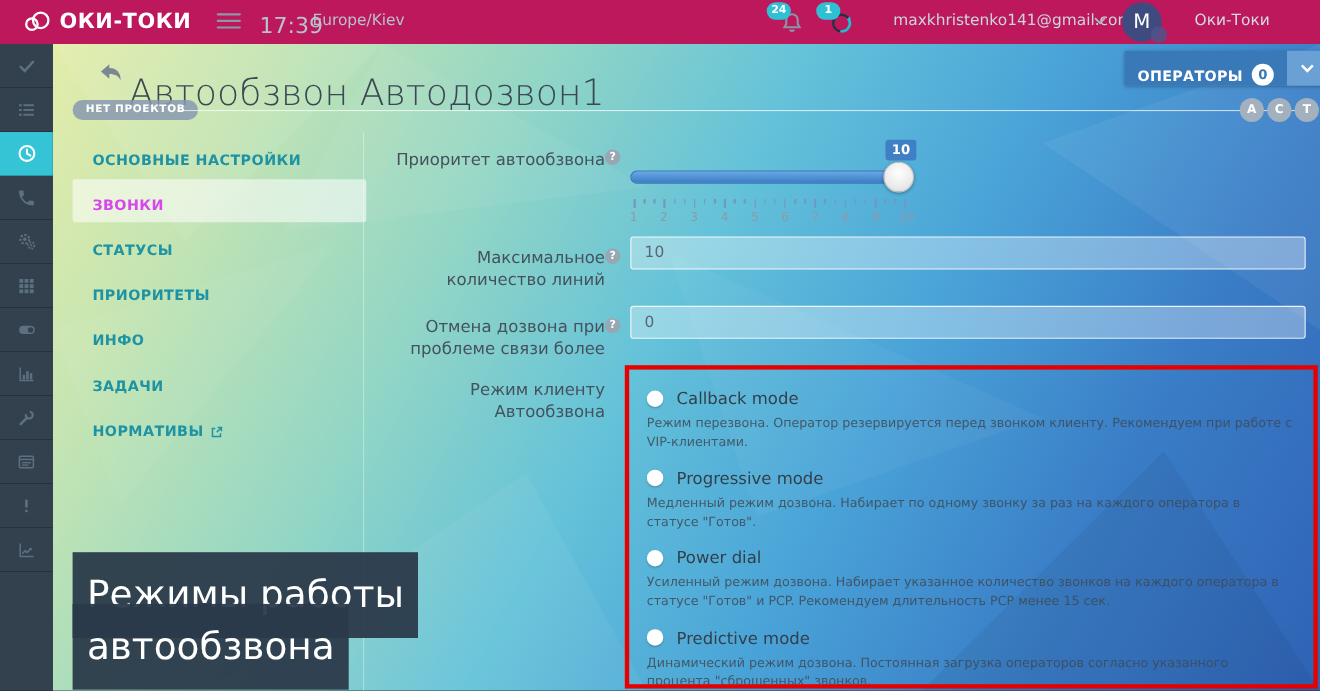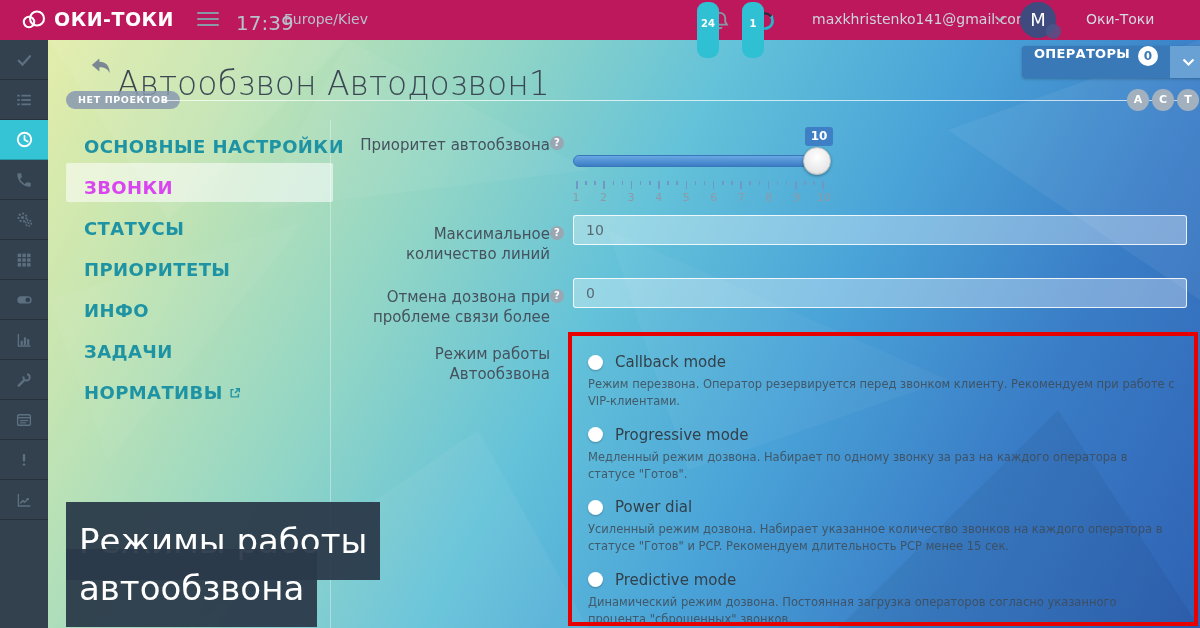--- a/index.html
+++ b/index.html
@@ -7,21 +7,21 @@
     font-family:"DejaVu Sans","Liberation Sans",sans-serif;}
   
   .topbar{position:absolute;left:0;top:0;width:1200px;height:40px;background:#be185d;z-index:30;}
   .logo{position:absolute;left:20px;top:7px;display:flex;align-items:center;gap:7px;}
   .logo-text{color:#fff;font-size:19px;font-weight:bold;letter-spacing:.5px;}
   .hamburger{position:absolute;left:197px;top:12px;width:22px;height:16px;cursor:pointer;}
   .hamburger i{display:block;height:2px;background:#8a99a8;margin:0 0 4px 0;border-radius:1px;}
   .tb-time{position:absolute;left:236px;top:11px;color:#b6c2cd;font-size:20px;}
   .tb-tz{position:absolute;left:284px;top:11px;color:#b6c2cd;font-size:14px;}
   .tb-ico{position:absolute;top:8px;width:26px;height:26px;cursor:pointer;}
-  .badge{position:absolute;top:-6px;left:-10px;min-width:14px;height:28px;padding:14px 4px;border-radius:9px;
+  .badge{position:absolute;top:-6px;left:-10px;min-width:14px;height:16px;padding:0 4px;border-radius:9px;
     background:#2fc1d3;color:#fff;font-size:10px;font-weight:bold;line-height:16px;text-align:center;}
   .tb-email{position:absolute;left:812px;top:11px;color:#cbd5dd;font-size:14px;cursor:pointer;}
   .tb-chevron{position:absolute;left:994px;top:15px;cursor:pointer;}
   .avatar{position:absolute;left:1020px;top:2px;width:36px;height:36px;border-radius:50%;
     background:#3f4b7e;color:#fff;font-size:18px;text-align:center;line-height:36px;cursor:pointer;}
   .avatar-sub{position:absolute;left:1046px;top:24px;width:15px;height:15px;border-radius:50%;background:#4a568c;opacity:.8;}
   .tb-account{position:absolute;left:1086px;top:11px;color:#d4dce3;font-size:14px;}
   
   .sidebar{position:absolute;left:0;top:40px;width:48px;height:588px;background:#33414f;z-index:25;}
   .side-item{width:48px;height:40px;display:flex;align-items:center;justify-content:center;
@@ -34,29 +34,29 @@
   .back-btn{position:absolute;left:88px;top:52px;width:26px;height:26px;cursor:pointer;}
   .page-title{position:absolute;left:117px;top:42px;font-size:33px;font-weight:300;color:#3b4854;}
   .pill{position:absolute;left:66px;top:91px;height:18px;line-height:18px;padding:0 12px;border-radius:9px;
     background:rgba(136,153,176,.85);color:#fff;font-size:9.5px;font-weight:bold;letter-spacing:.6px;}
   .hline{position:absolute;left:161px;top:100px;width:1027px;height:1px;background:rgba(255,255,255,.7);}
   .act-wrap{position:absolute;left:1127px;top:89px;display:flex;gap:3px;}
   .letter-badge{width:22px;height:22px;border-radius:50%;background:#a3b0bd;color:#fff;font-size:11px;
     font-weight:bold;text-align:center;line-height:22px;cursor:pointer;}
   .op-btn{position:absolute;left:1022px;top:46px;height:32px;display:flex;cursor:pointer;
     box-shadow:0 1px 3px rgba(0,0,0,.25);border-radius:3px;overflow:hidden;}
-  .op-main{background:#3a79b7;display:flex;align-items:flex-start;gap:8px;padding:0 12px;}
+  .op-main{background:#3a79b7;display:flex;align-items:flex-end;gap:8px;padding:0 12px;}
   .op-label{color:#fff;font-size:13px;font-weight:bold;letter-spacing:.3px;}
   .op-count{width:20px;height:20px;border-radius:50%;background:#fff;color:#3a79b7;font-size:12px;
     font-weight:bold;text-align:center;line-height:20px;}
   .op-caret{width:37px;background:#6aa1d4;display:flex;align-items:center;justify-content:center;}
   
   .menu-active-bg{position:absolute;left:66px;top:163px;width:267px;height:39px;background:rgba(255,255,255,.55);border-radius:2px;}
   .settings-menu{position:absolute;left:84px;top:126px;width:250px;}
-  .menu-item{height:41px;line-height:41px;font-size:18px;font-weight:bold;letter-spacing:.4px;
+  .menu-item{height:41px;line-height:41px;font-size:13px;font-weight:bold;letter-spacing:.4px;
     color:#1e93a4;cursor:pointer;white-space:nowrap;display:flex;align-items:center;gap:6px;}
   .menu-item.active{color:#d946ef;}
   .vdivider{position:absolute;left:330px;top:120px;width:1px;height:508px;background:rgba(255,255,255,.35);}
   
   .f-label{position:absolute;text-align:right;font-size:15px;color:#45525e;line-height:20px;}
   .help{position:absolute;width:14px;height:14px;border-radius:50%;background:#99a7b2;color:#fff;
     font-size:10px;font-weight:bold;text-align:center;line-height:14px;cursor:pointer;}
   .f-input{position:absolute;left:573px;width:614px;height:30px;box-sizing:border-box;border-radius:3px;
     border:1px solid rgba(255,255,255,.85);background:rgba(255,255,255,.33);color:#5a6872;font-size:14px;
     padding:0 12px;font-family:"DejaVu Sans","Liberation Sans",sans-serif;outline:none;}
@@ -346,21 +346,21 @@
     </div>
 
   <div class="f-label" style="left:350px;top:224px;width:200px;">Максимальное количество линий</div>
   <div class="help" style="left:550px;top:226px;">?</div>
   <input class="f-input" style="top: 215px;" value="10">
 
   <div class="f-label" style="left:360px;top:287px;width:190px;">Отмена дозвона при проблеме связи более</div>
   <div class="help" style="left:550px;top:289px;">?</div>
   <input class="f-input" style="top: 278px;" value="0">
 
-  <div class="f-label" style="left:400px;top:344px;width:150px;">Режим работы Автообзвона</div>
+  <div class="f-label" style="left:400px;top:344px;width:150px;">Режим клиенту Автообзвона</div>
   <div class="redbox">
     <div>
         <div class="option">
           <div class="opt-head">
             <span class="radio"></span>
             <span class="opt-label">Callback mode</span>
           </div>
           <div class="opt-desc">Режим перезвона. Оператор резервируется перед звонком клиенту. Рекомендуем при работе с VIP-клиентами.</div>
         </div>
         <div class="option">

